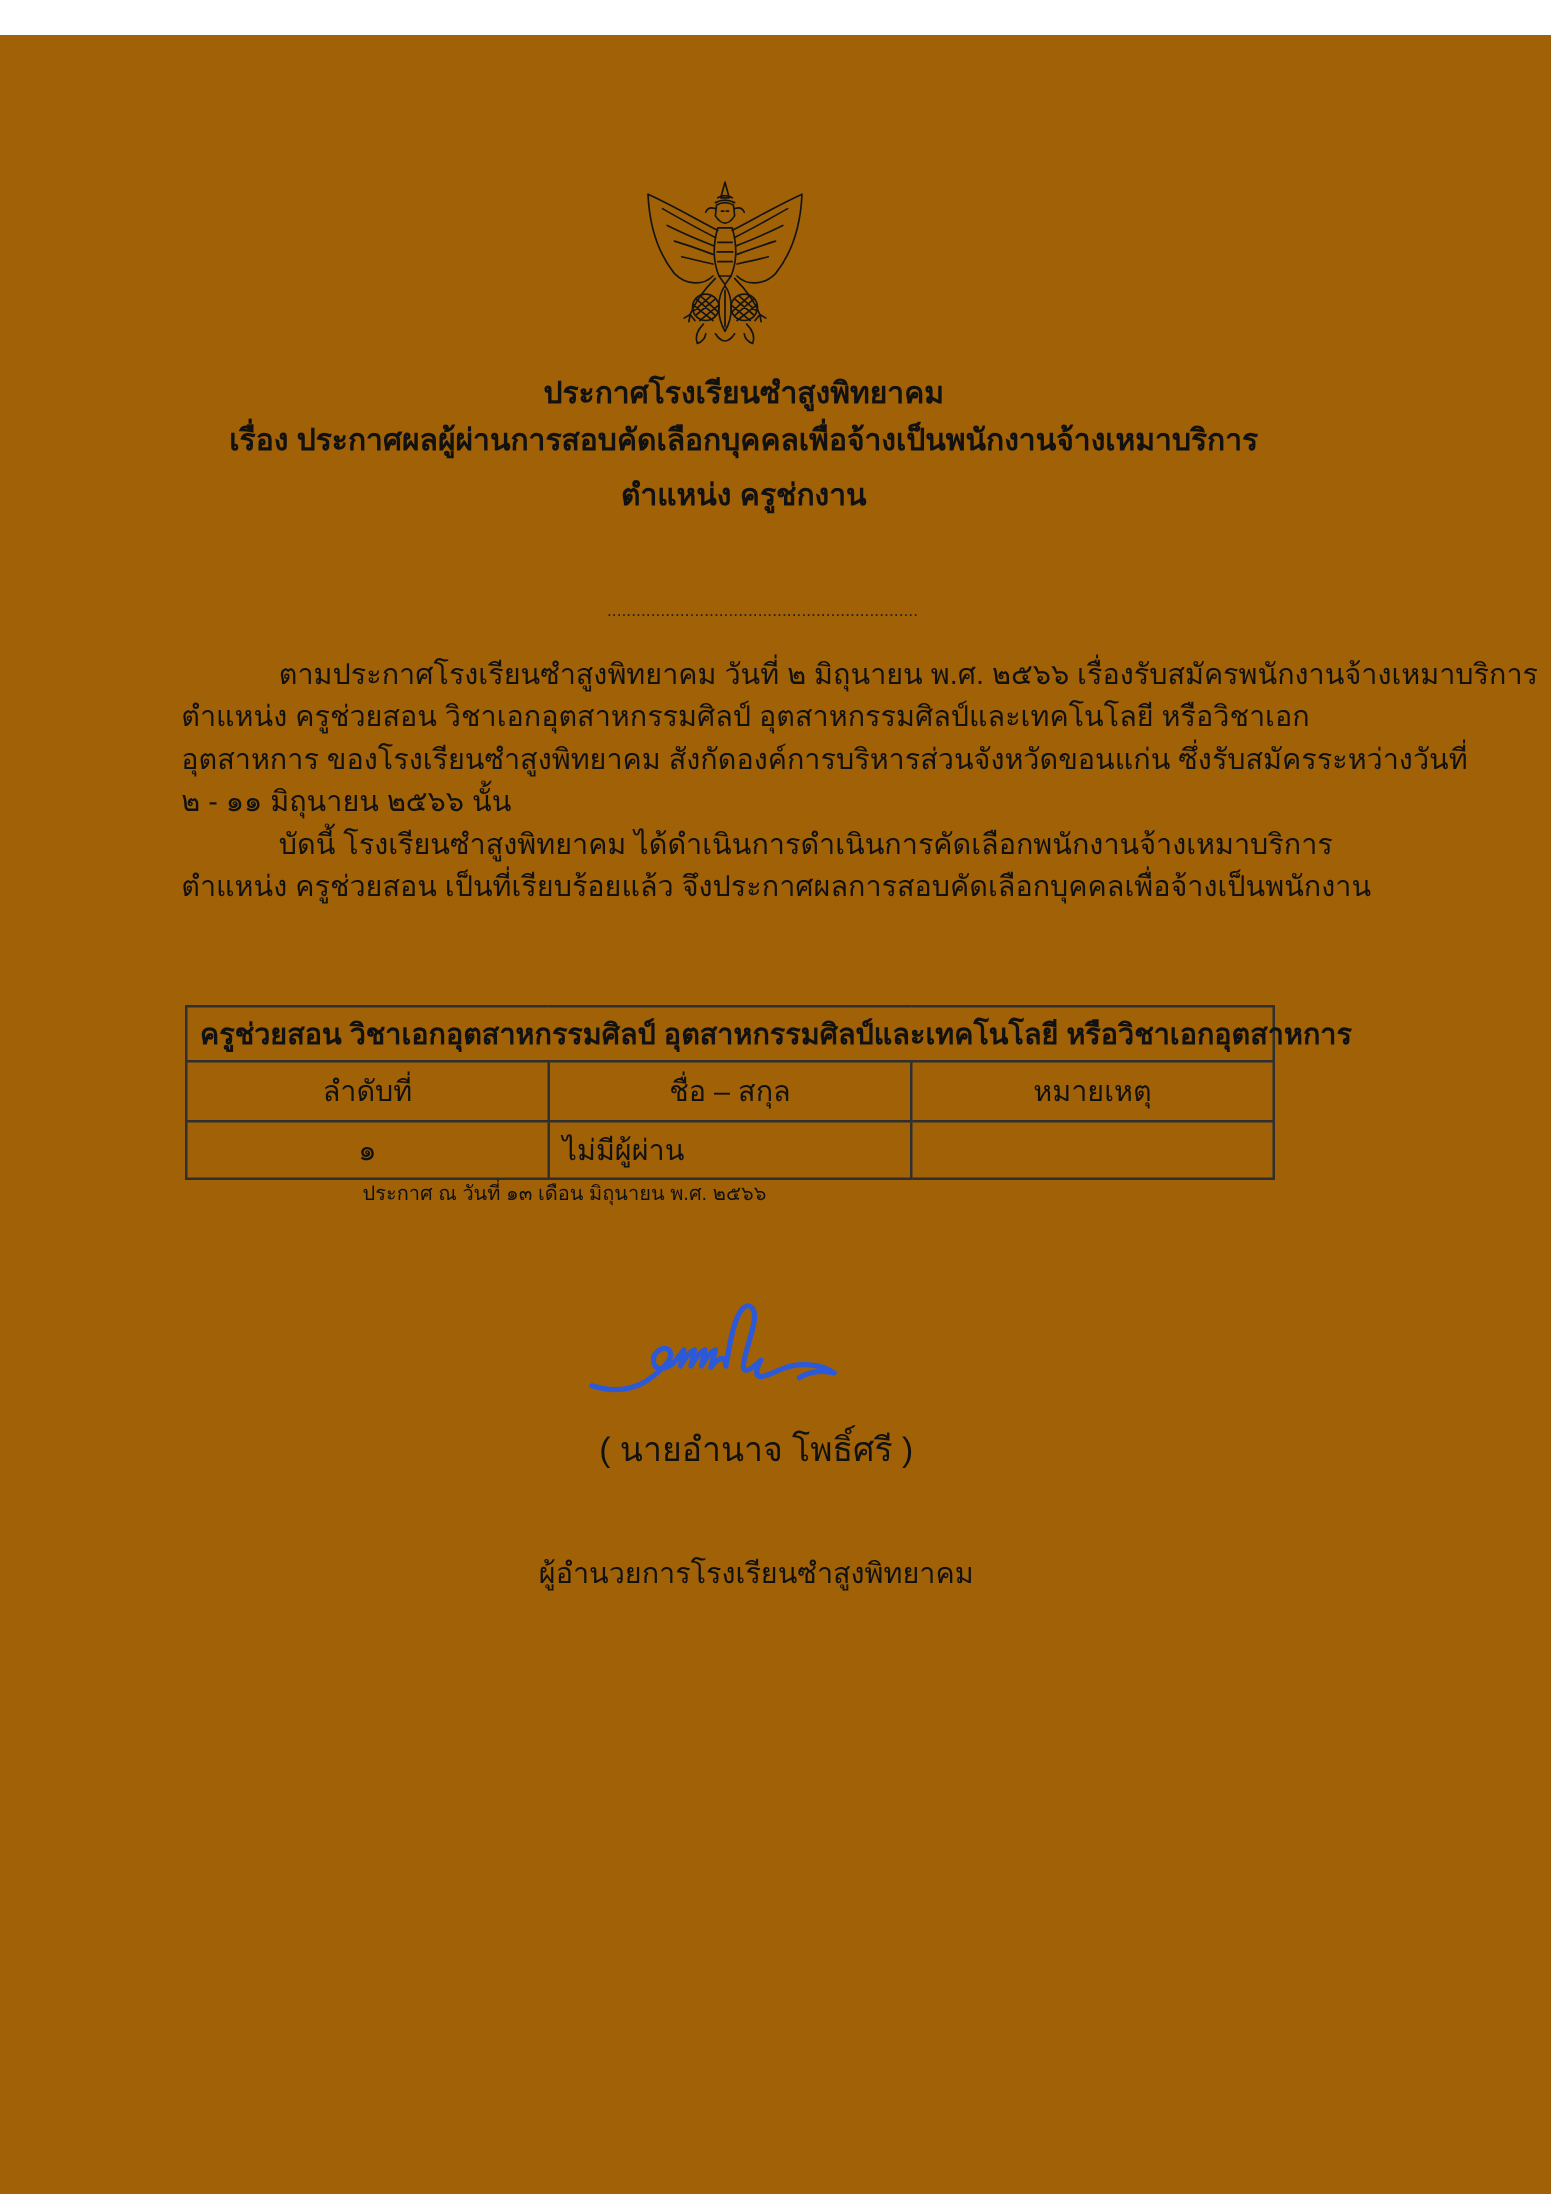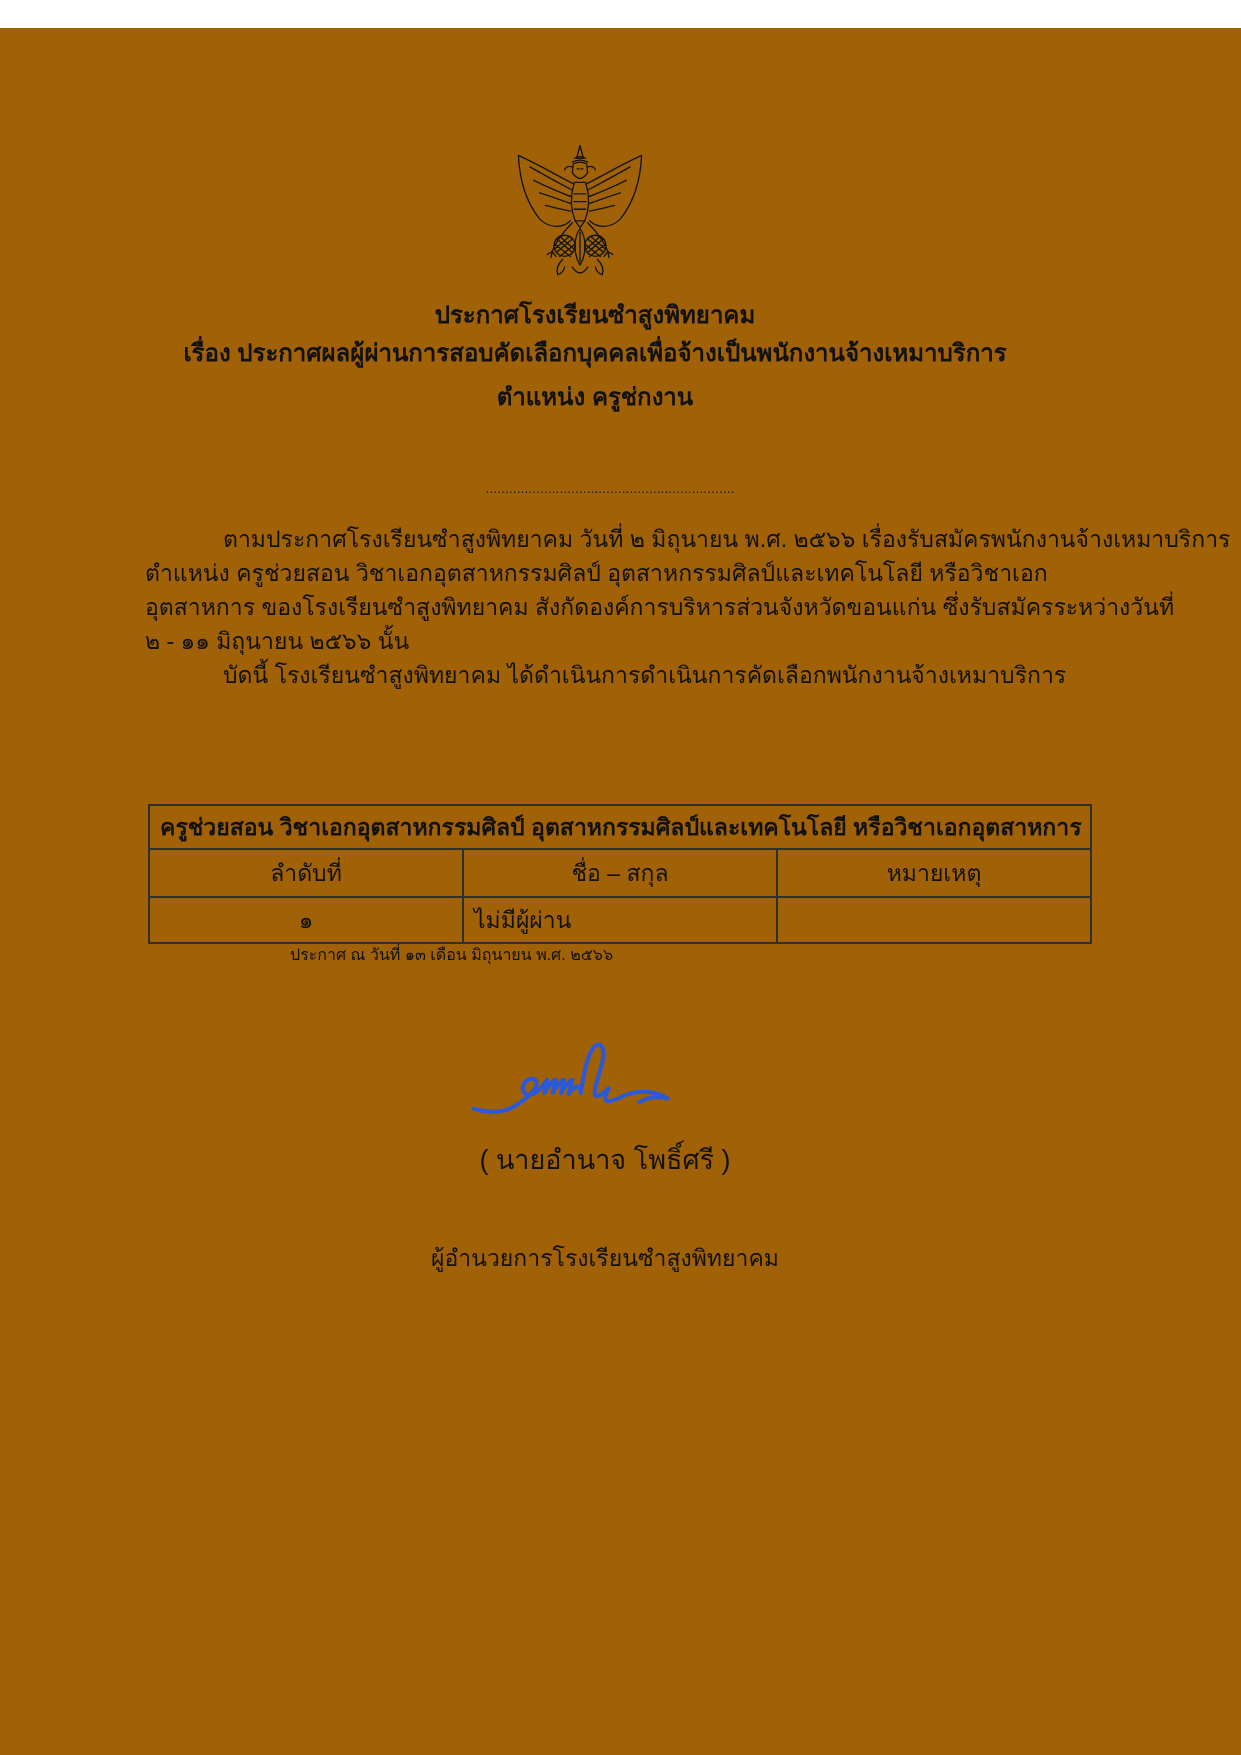--- a/index.html
+++ b/index.html
@@ -22,21 +22,21 @@
   .dots{
     position:absolute;top:452px;left:0;width:1220px;text-align:center;
     font-size:14px;letter-spacing:0px;color:#222;white-space:nowrap;
   }
   .para{position:absolute;left:145px;width:960px;font-size:23px;line-height:34px;}
   .p1{top:494px;}
   .p2{top:630px;}
   .para .line{white-space:nowrap;}
   .para .indent{text-indent:78px;}
   .doc-table{
-    position:absolute;left:148px;top:776px;width:944px;
+    position:absolute;left:148px;top:776px;width:872px;
     border-collapse:collapse;table-layout:fixed;
     font-size:23px;color:#111;
   }
   .doc-table td,.doc-table th{
     border:2px solid #2f2f2f;
     padding:0 10px;
     font-weight:400;
   }
   .doc-table .merged-head{
     font-weight:700;text-align:left;height:42px;white-space:nowrap;
@@ -102,20 +102,21 @@
 
   <div class="para p1">
     <div class="line indent">ตามประกาศโรงเรียนซำสูงพิทยาคม วันที่ ๒ มิถุนายน พ.ศ. ๒๕๖๖ เรื่องรับสมัครพนักงานจ้างเหมาบริการ</div>
     <div class="line">ตำแหน่ง ครูช่วยสอน วิชาเอกอุตสาหกรรมศิลป์ อุตสาหกรรมศิลป์และเทคโนโลยี  หรือวิชาเอก</div>
     <div class="line">อุตสาหการ ของโรงเรียนซำสูงพิทยาคม สังกัดองค์การบริหารส่วนจังหวัดขอนแก่น  ซึ่งรับสมัครระหว่างวันที่</div>
     <div class="line">๒ - ๑๑  มิถุนายน ๒๕๖๖ นั้น</div>
   </div>
 
   <div class="para p2">
     <div class="line indent">บัดนี้ โรงเรียนซำสูงพิทยาคม ได้ดำเนินการดำเนินการคัดเลือกพนักงานจ้างเหมาบริการ</div>
+    <div class="line">ตำแหน่ง  ครูช่วยสอน  เป็นที่เรียบร้อยแล้ว จึงประกาศผลการสอบคัดเลือกบุคคลเพื่อจ้างเป็นพนักงาน</div>
   </div>
 
   <table class="doc-table">
     <tbody>
       <tr>
         <td class="merged-head" colspan="3">ครูช่วยสอน วิชาเอกอุตสาหกรรมศิลป์ อุตสาหกรรมศิลป์และเทคโนโลยี  หรือวิชาเอกอุตสาหการ</td>
       </tr>
       <tr>
         <td class="col-head col-no">ลำดับที่</td>
         <td class="col-head col-name">ชื่อ – สกุล</td>

